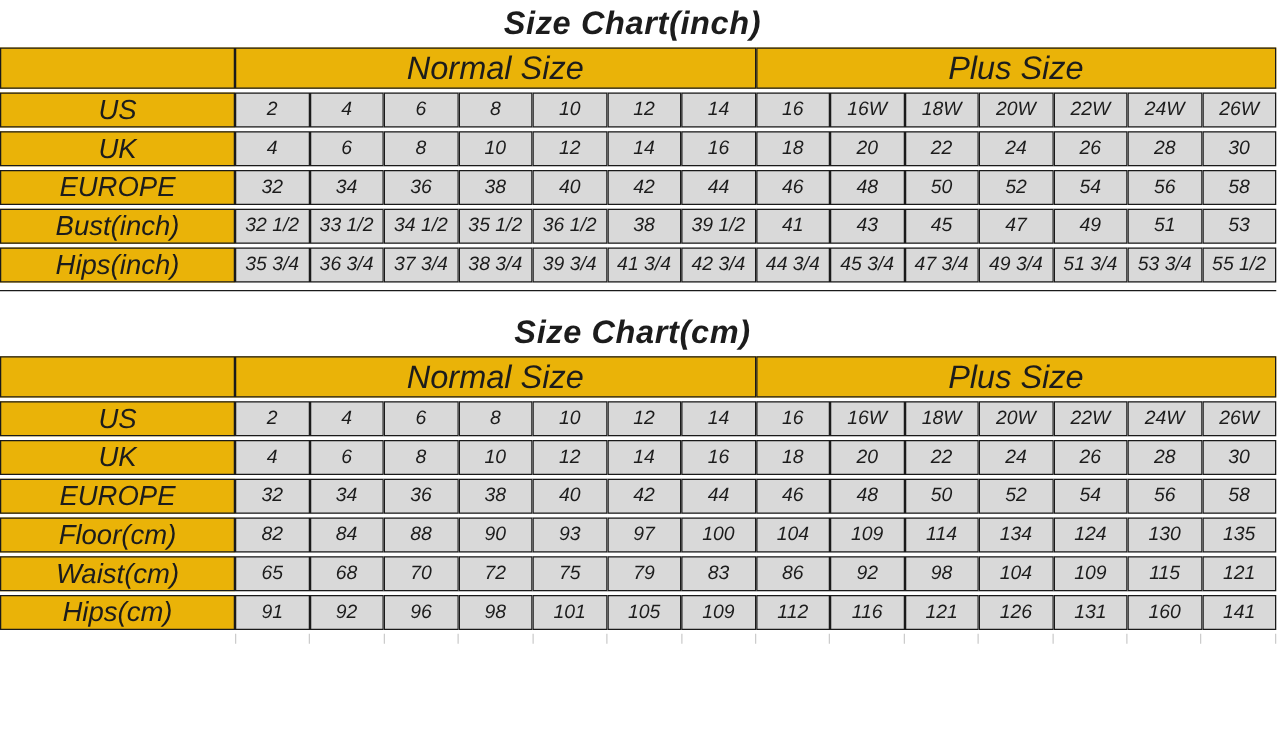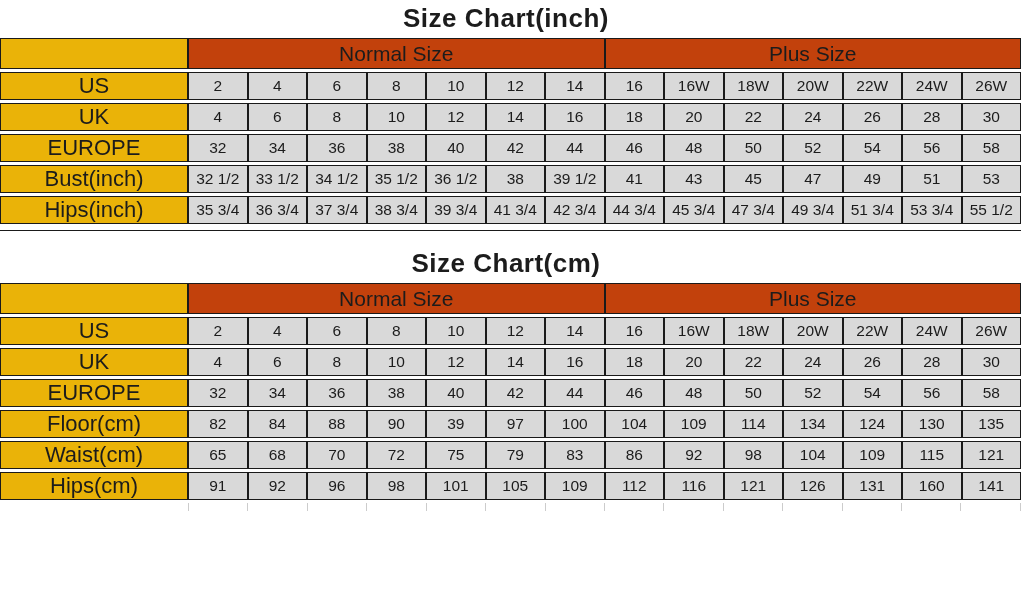--- a/index.html
+++ b/index.html
@@ -9,21 +9,21 @@
     --text:#1c1c1c;
   }
   html,body{margin:0;padding:0;}
   body{
     width:1024px;height:599px;
     background:#ffffff;
     font-family:"Liberation Sans", sans-serif;
     color:var(--text);
     overflow:hidden;
   }
-  .chart-section{width:1012px;}
+  .chart-section{width:1012px;font-style:italic;}
   .chart-title{
     text-align:center;
     font-weight:700;
     font-size:26px;
     line-height:30px;
     padding:3px 0 2px 0;
     letter-spacing:0.5px;
   }
   .tbl-wrap{width:1021px;}
   .tbl-wrap-inch{
@@ -39,22 +39,22 @@
   col.col-label{width:188px;}
   td{
     text-align:center;
     vertical-align:middle;
     border:1.4px solid var(--border);
     padding:0;
     white-space:nowrap;
     overflow:hidden;
   }
   td.group-cell{
-    background:#c2410c;
-    font-size:21px;
+    background:#eab308;
+    font-size:26px;
     height:29px;
   }
   td.label-cell{
     background:#eab308;
     font-size:22px;
     height:25px;
   }
   td.value-cell{
     background:var(--cell-bg);
     font-size:15.5px;
@@ -274,21 +274,21 @@
             <td class="value-cell">54</td>
             <td class="value-cell">56</td>
             <td class="value-cell">58</td>
           </tr>
           <tr>
             <td class="label-cell">Floor(cm)</td>
             <td class="value-cell">82</td>
             <td class="value-cell">84</td>
             <td class="value-cell">88</td>
             <td class="value-cell">90</td>
-            <td class="value-cell">39</td>
+            <td class="value-cell">93</td>
             <td class="value-cell">97</td>
             <td class="value-cell">100</td>
             <td class="value-cell">104</td>
             <td class="value-cell">109</td>
             <td class="value-cell">114</td>
             <td class="value-cell">134</td>
             <td class="value-cell">124</td>
             <td class="value-cell">130</td>
             <td class="value-cell">135</td>
           </tr>

